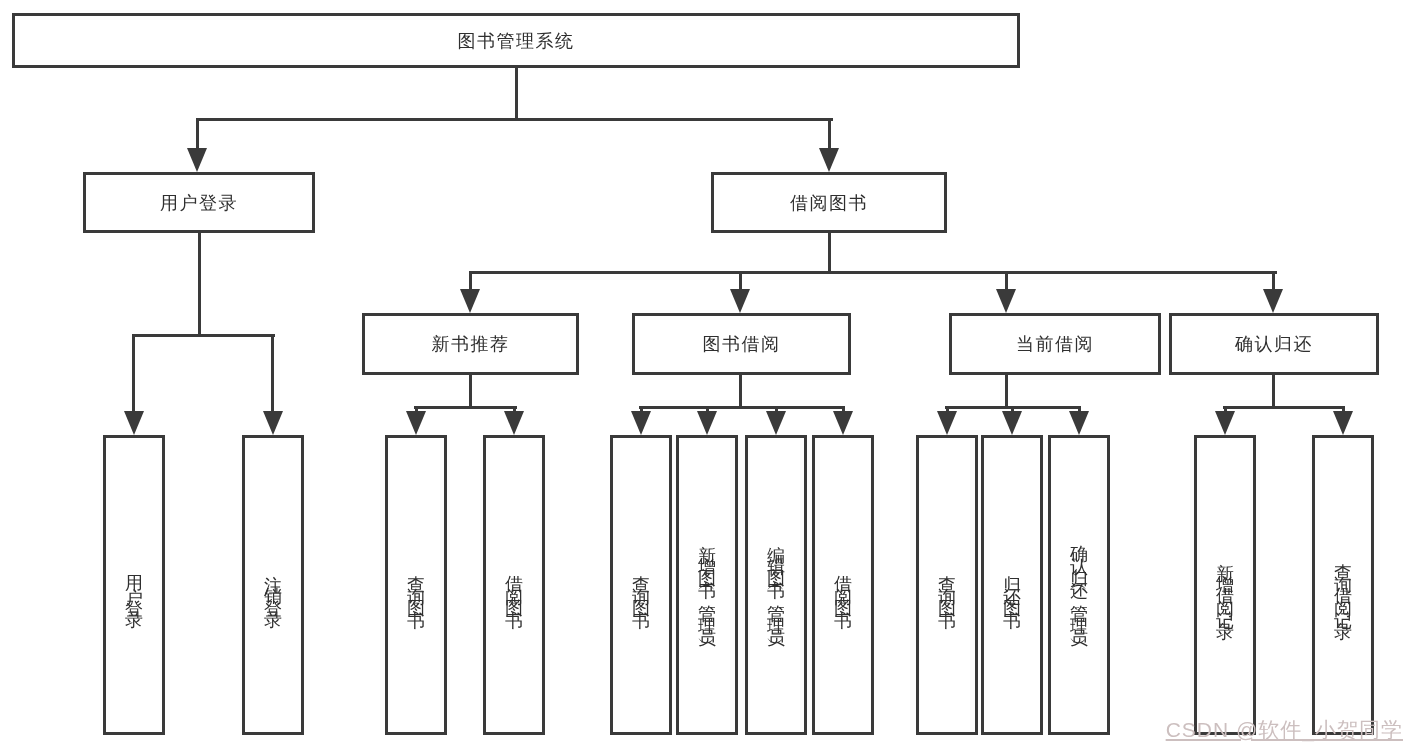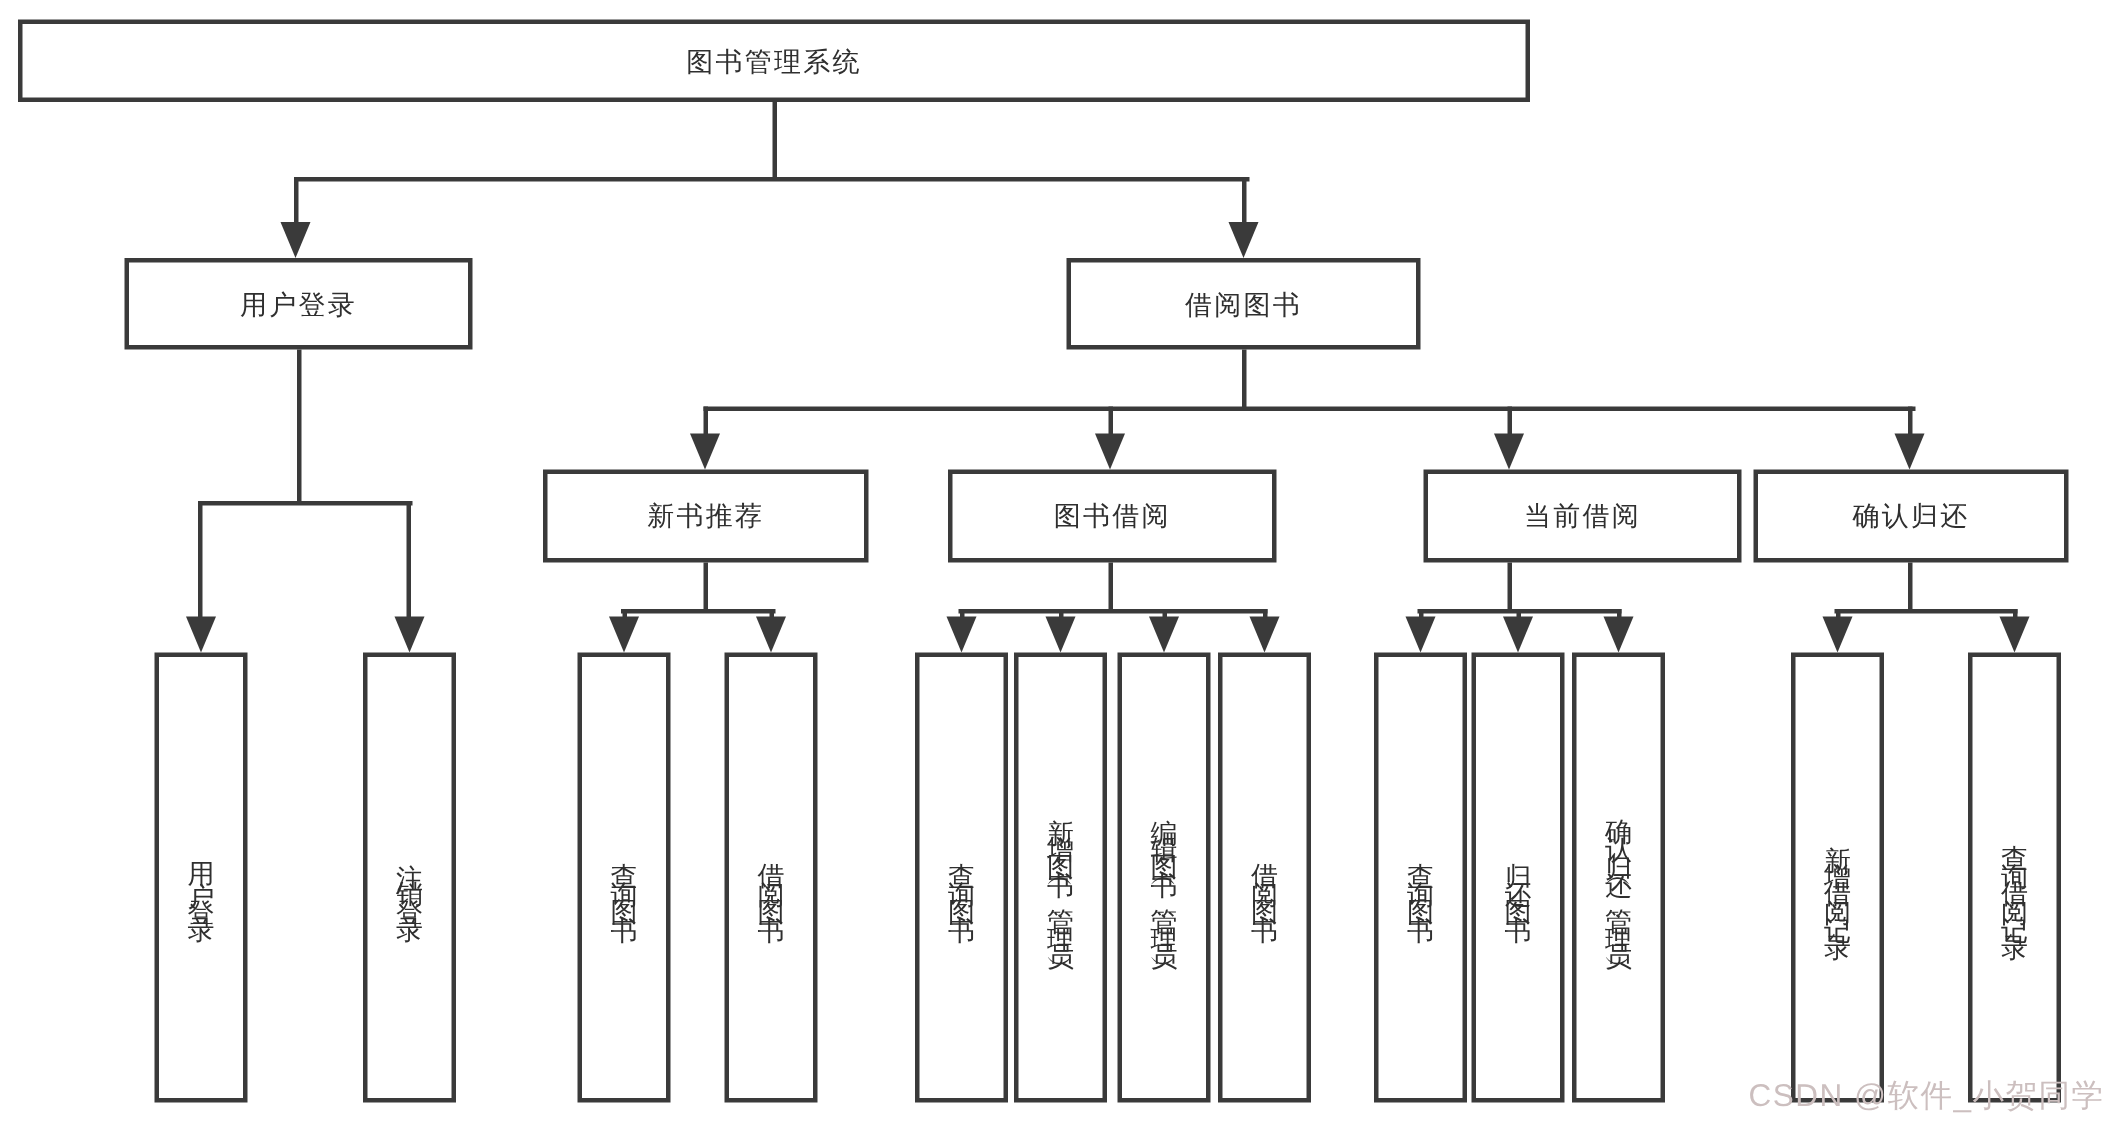--- a/index.html
+++ b/index.html
@@ -7,21 +7,21 @@
           font-family:"Liberation Sans","DejaVu Sans",sans-serif;color:#2f2f2f;}
   .box{position:absolute;box-sizing:border-box;border:3px solid #3a3a3a;background:#fff;
        display:flex;align-items:center;justify-content:center;}
   .hbox{font-size:18px;letter-spacing:1.5px;font-weight:400;}
   .vbox .vtext{writing-mode:vertical-rl;text-orientation:mixed;font-size:18px;line-height:1;
        letter-spacing:12px;}
   .line{position:absolute;background:#3a3a3a;}
   .arrow{position:absolute;width:0;height:0;border-left:10px solid transparent;
          border-right:10px solid transparent;border-top:24px solid #3a3a3a;}
   .watermark{position:absolute;right:2px;bottom:3px;font-size:21px;color:#ccbfbf;
-         letter-spacing:1px;z-index:5;}
+         letter-spacing:1px;z-index:5;text-decoration:underline;}
 </style>
 </head>
 <body>
 
 <div class="canvas">
 
   <div class="box hbox" style="left:12px;top:13px;width:1008px;height:55px;text-align:right;">
     <span>图书管理系统</span>
   </div>
 

